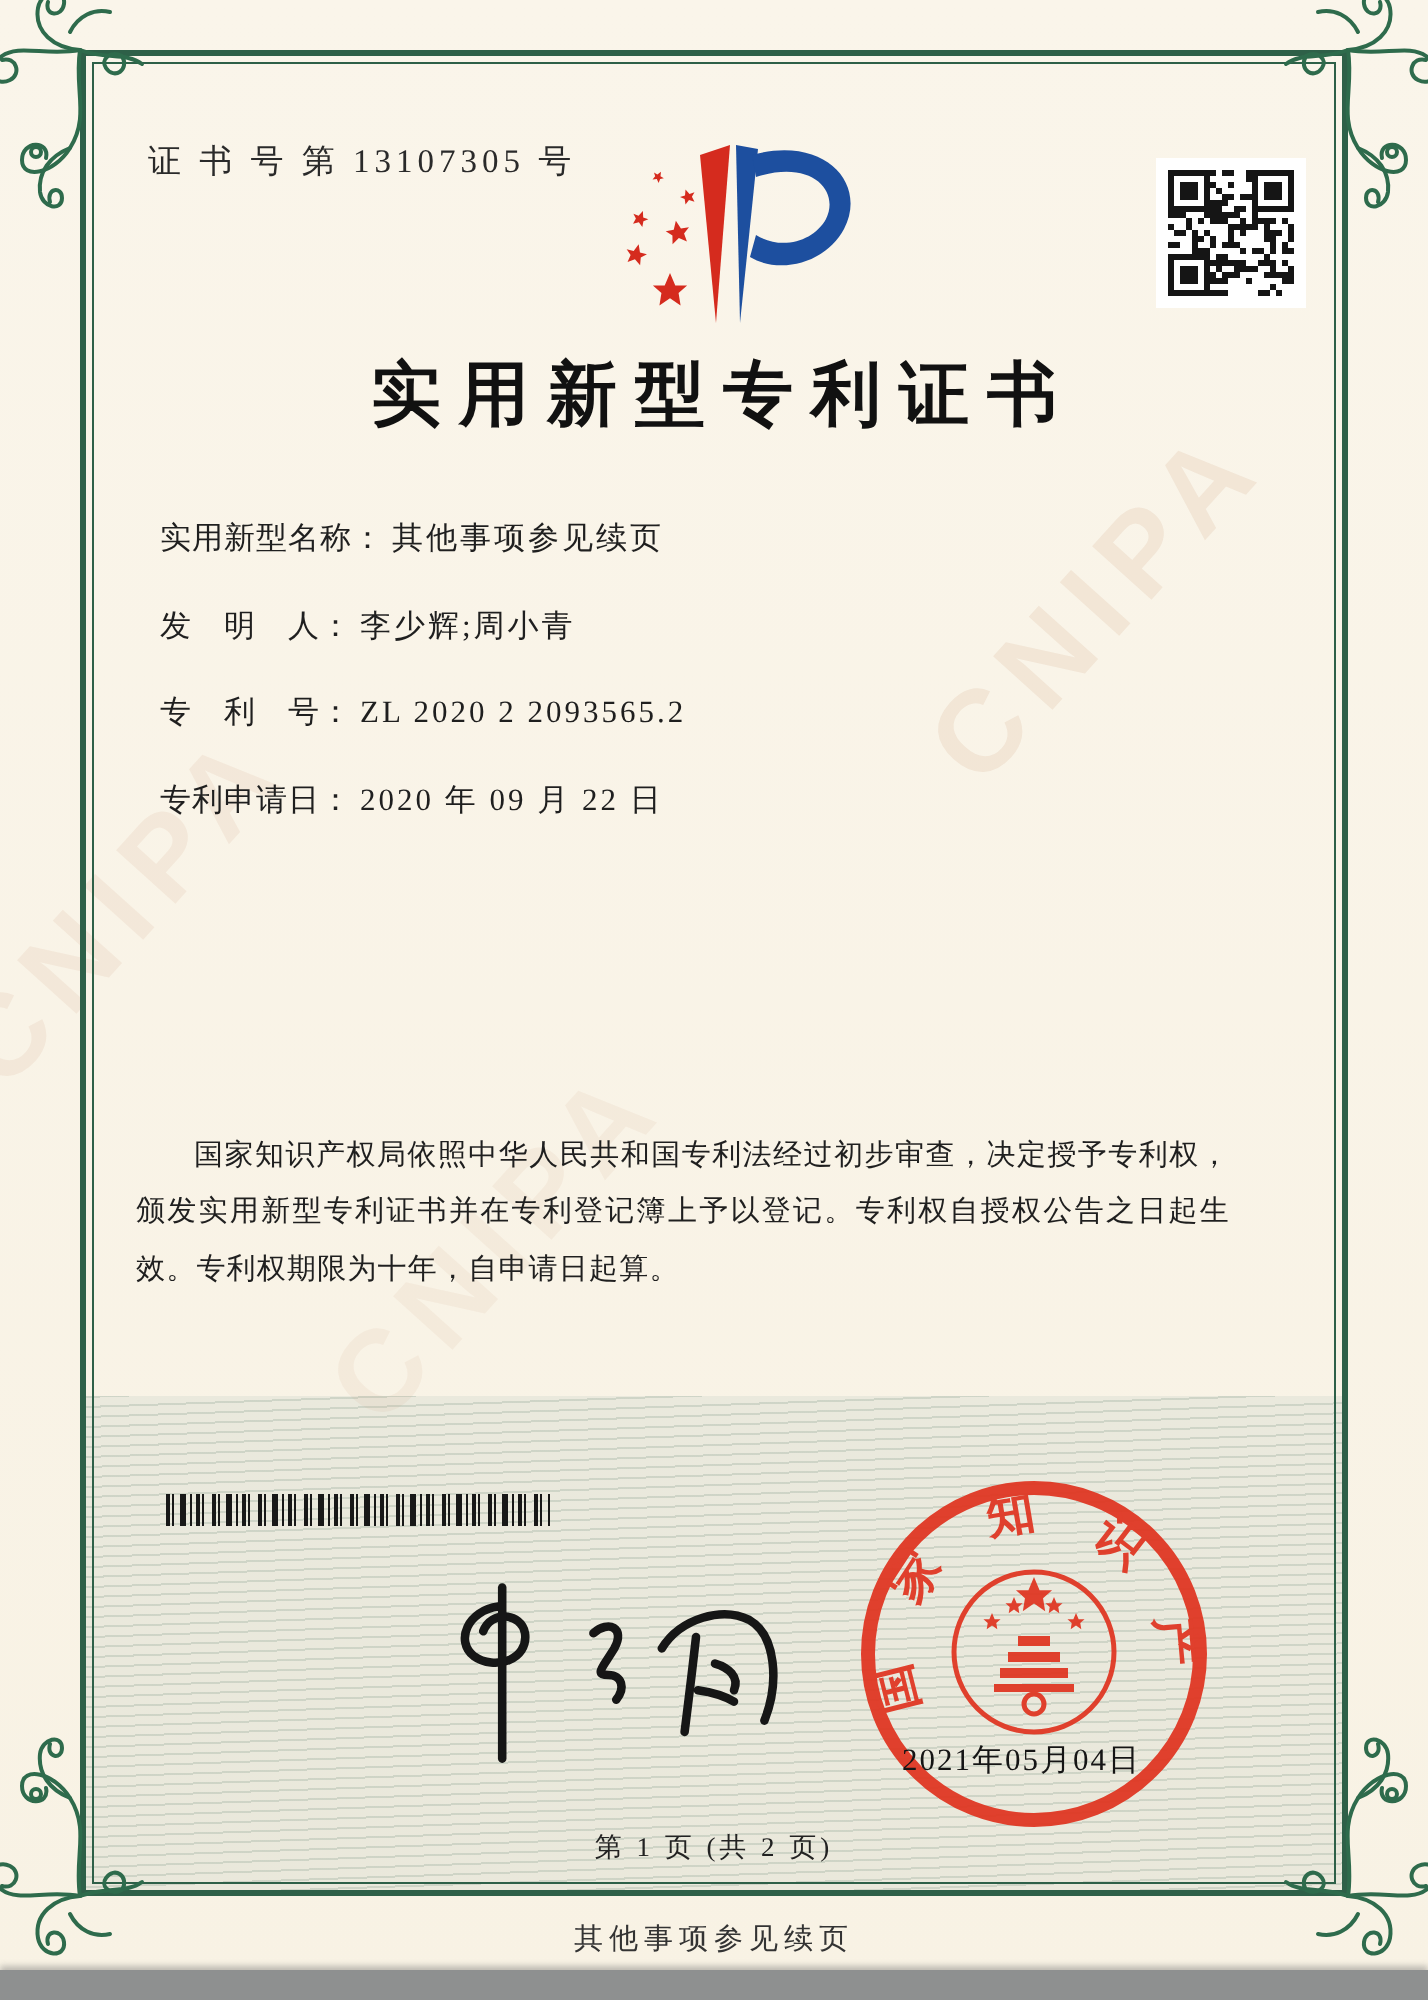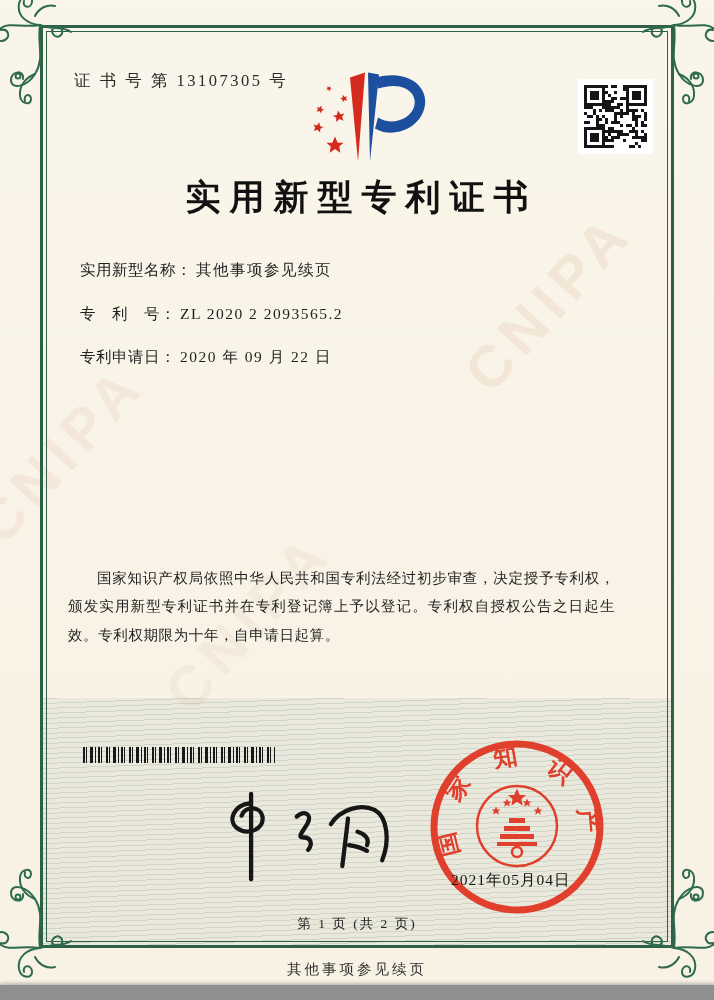--- a/index.html
+++ b/index.html
@@ -366,20 +366,23 @@
       </div>
     </div>
 
   <div class="title">实用新型专利证书</div>
 
   <div class="fields">
     <div class="field-row">
       <span class="flabel">实用新型名称：</span><span class="fvalue">其他事项参见续页</span>
     </div>
     <div class="field-row">
+      <span class="flabel">发　明　人：</span><span class="fvalue">李少辉;周小青</span>
+    </div>
+    <div class="field-row">
       <span class="flabel">专　利　号：</span><span class="fvalue">ZL 2020 2 2093565.2</span>
     </div>
     <div class="field-row">
       <span class="flabel">专利申请日：</span><span class="fvalue">2020 年 09 月 22 日</span>
     </div>
   </div>
 
   <div class="body-text">
     <p>国家知识产权局依照中华人民共和国专利法经过初步审查，决定授予专利权，颁发实用新型专利证书并在专利登记簿上予以登记。专利权自授权公告之日起生效。专利权期限为十年，自申请日起算。</p>
   </div>

